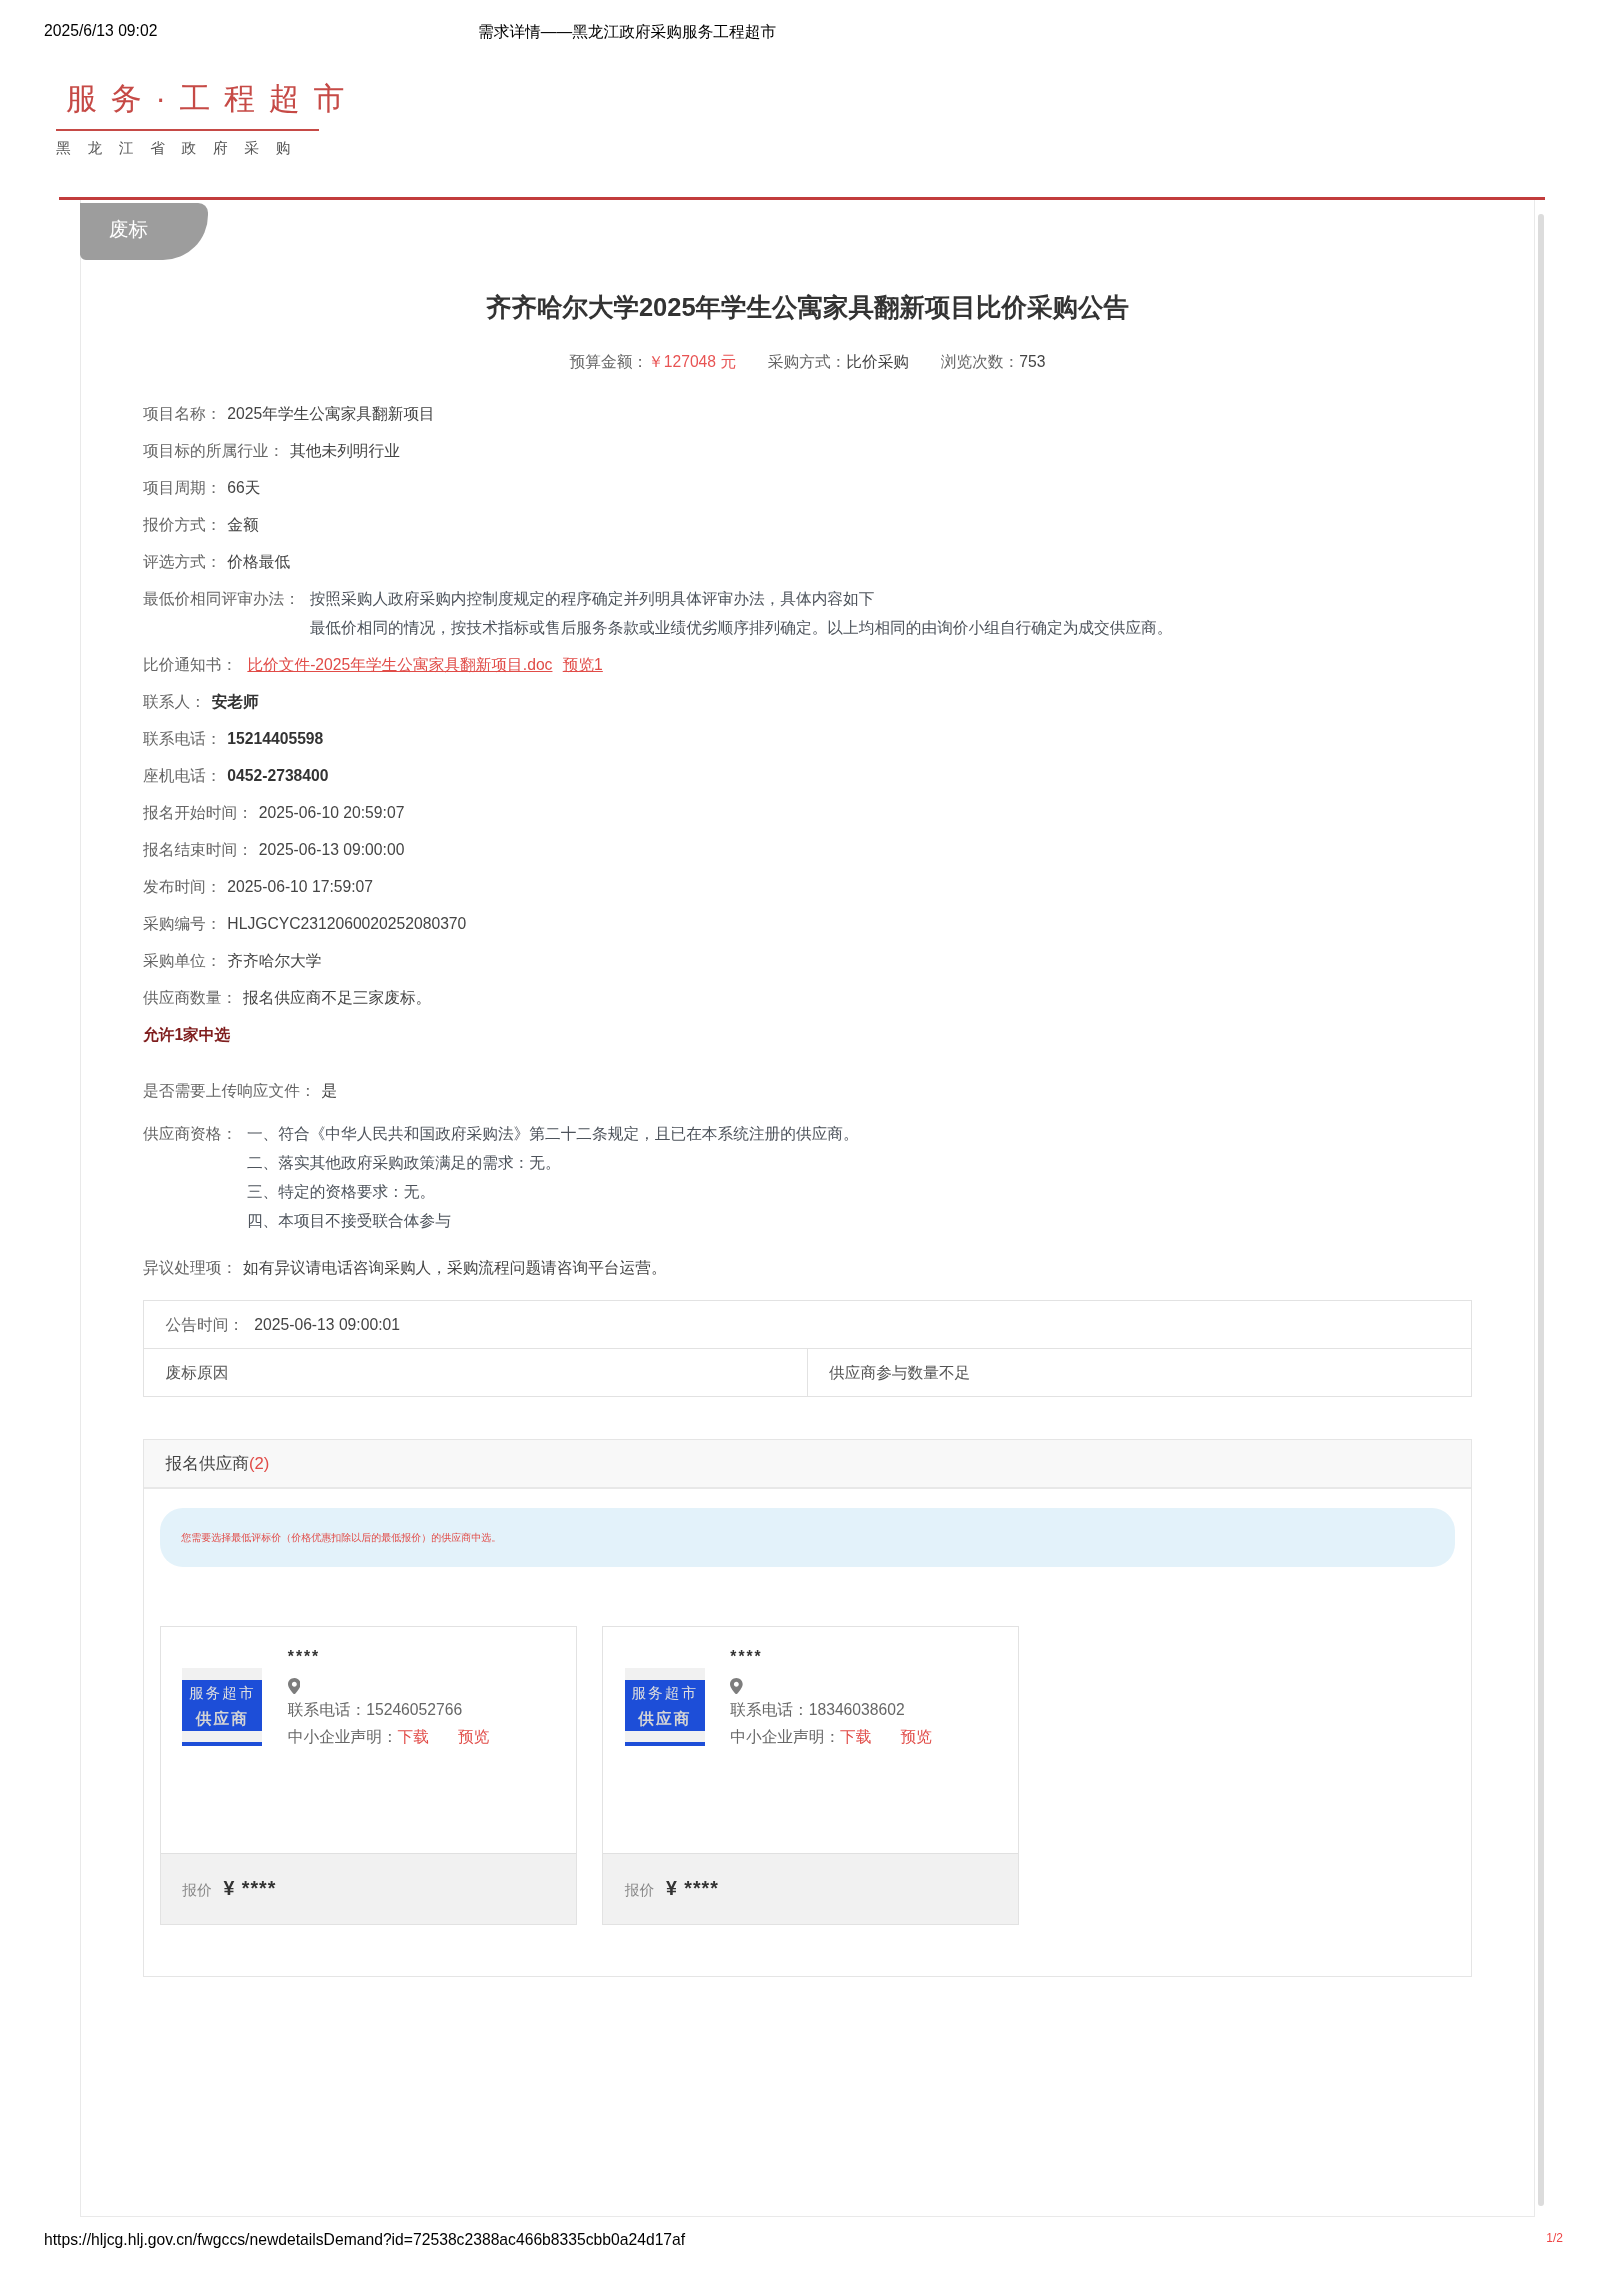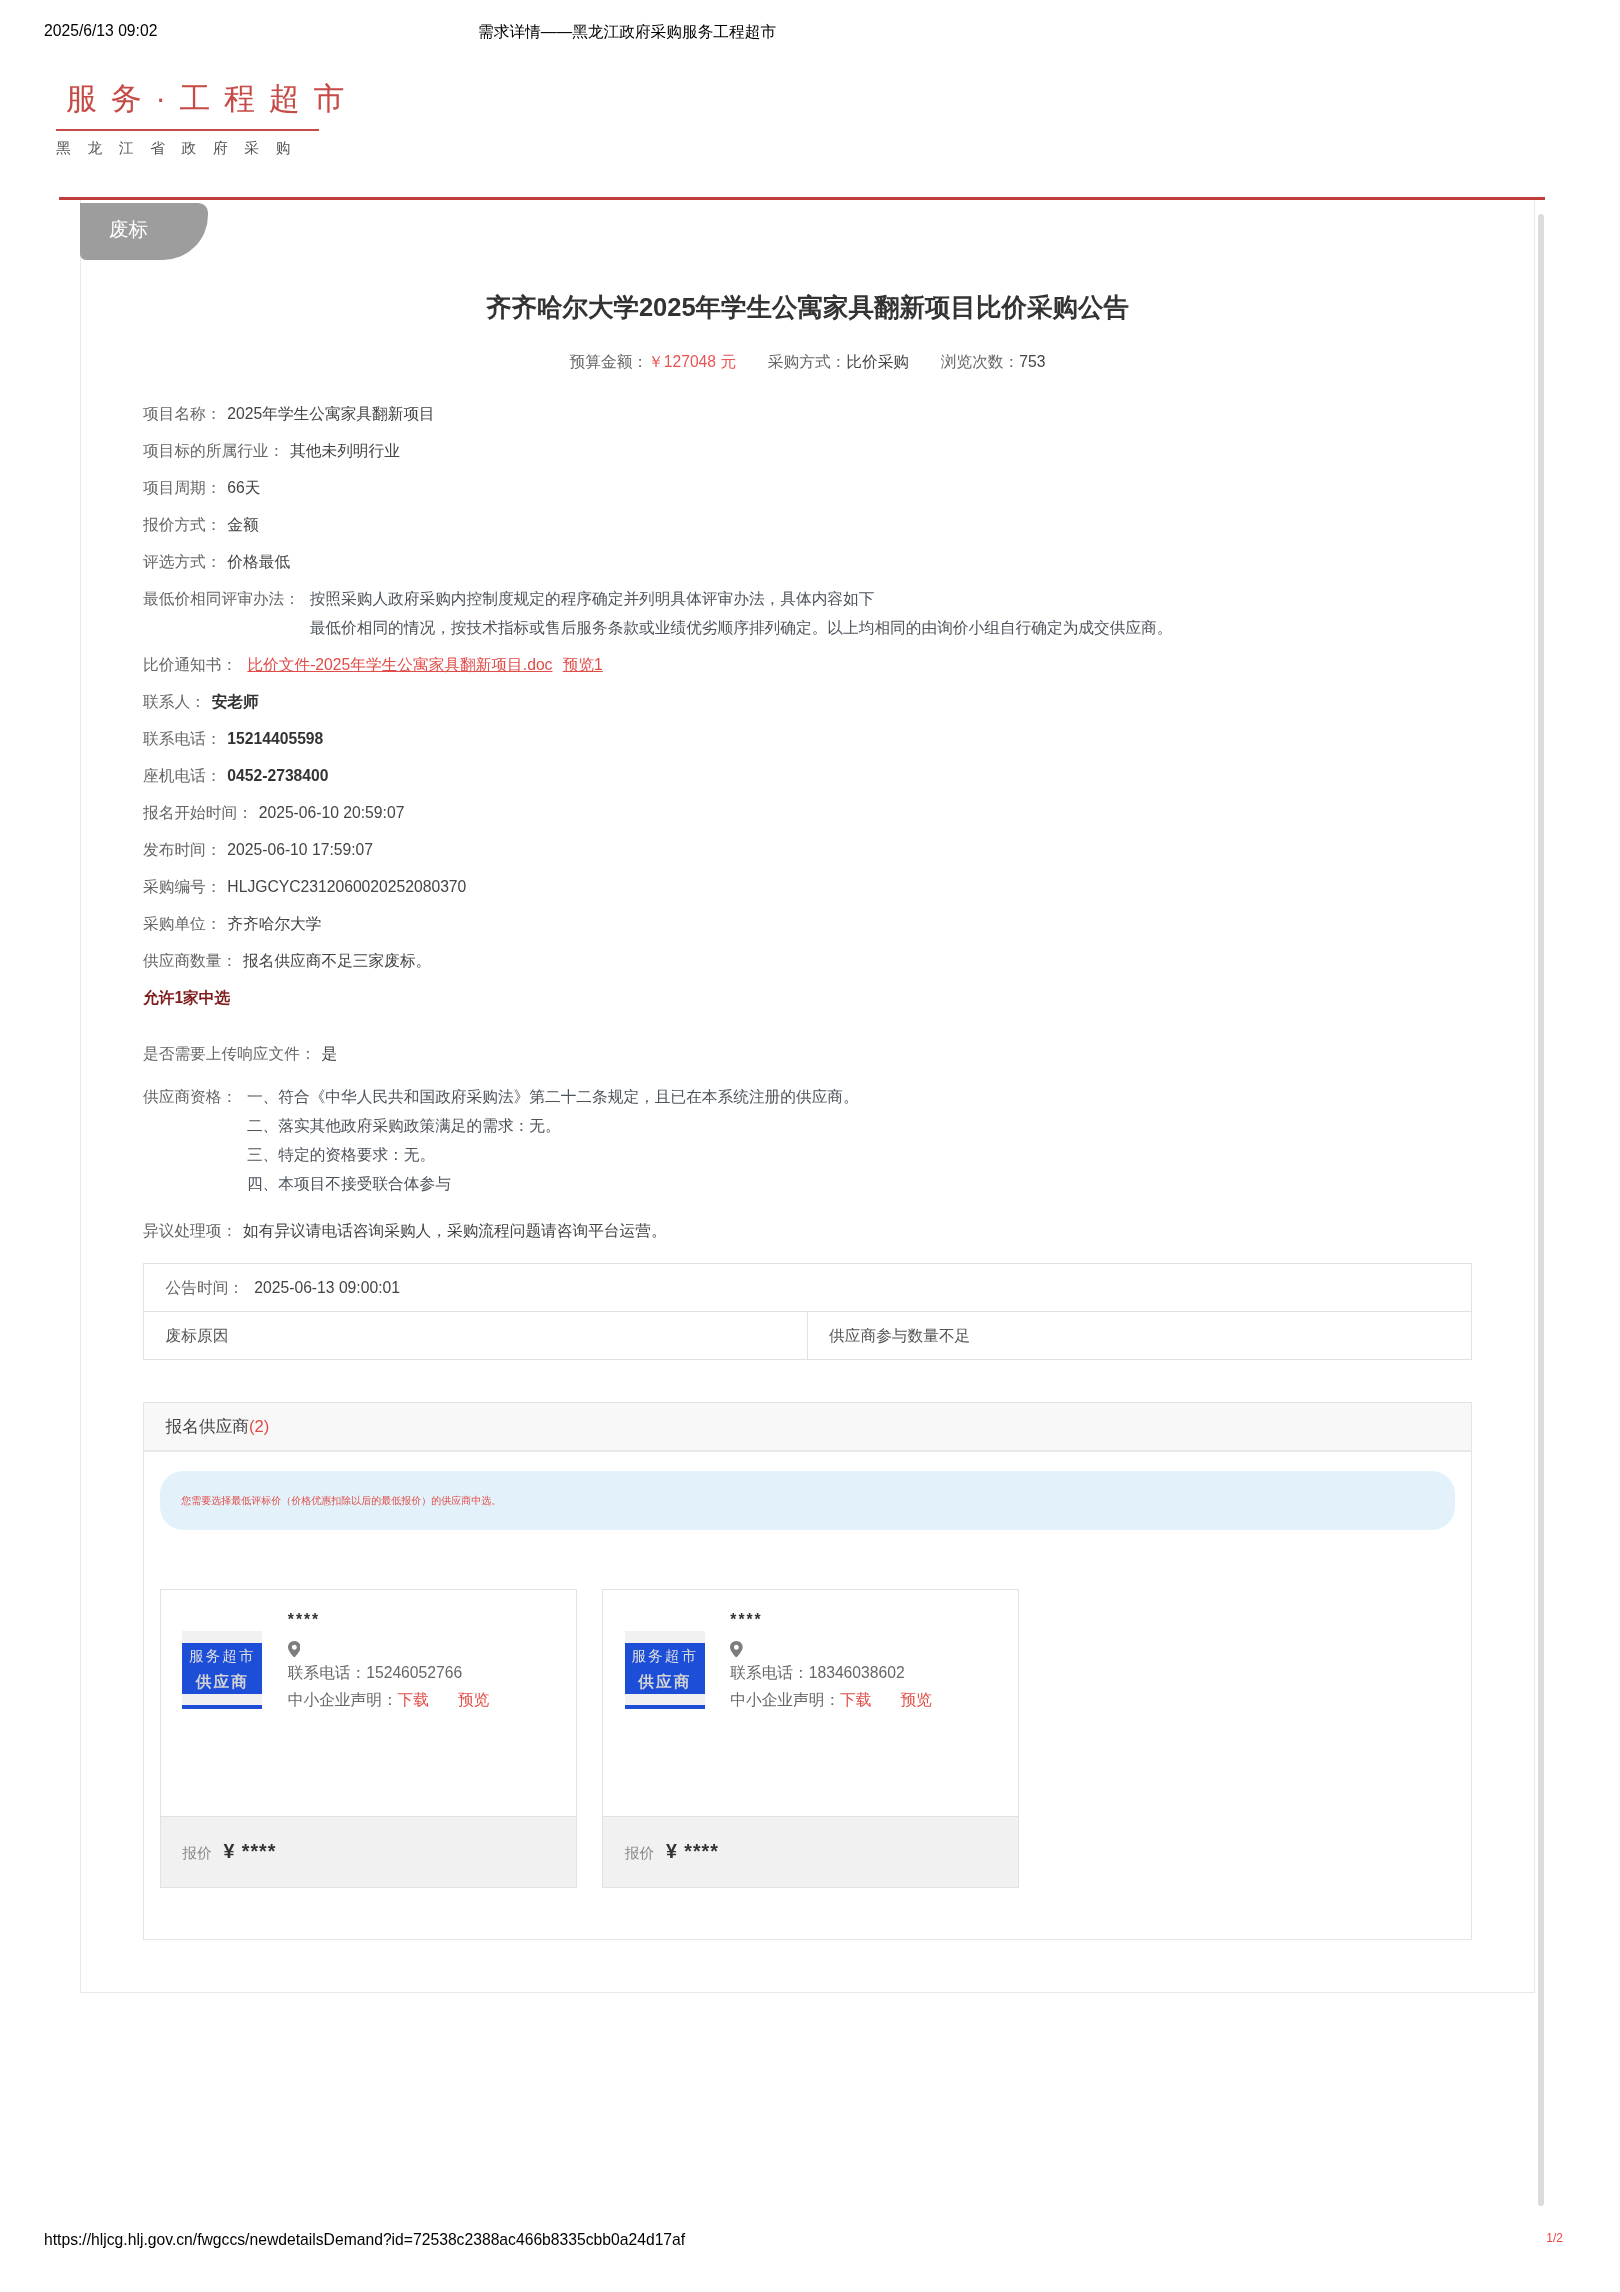--- a/index.html
+++ b/index.html
@@ -15,21 +15,21 @@
   
   .logo { position:absolute; left:56px; top:78px; display:inline-block; }
   .logo-line1 { color:#c64a46; font-size:31px; letter-spacing:13.7px; white-space:nowrap;margin-left:10px; }
   .logo-underline { height:2px; background:#c64a46; margin-top:8.8px; width:263px; }
   .logo-line2 { color:#555; font-size:14.7px; letter-spacing:16.7px; margin-top:7.8px; white-space:nowrap; }
 
   .red-rule { position:absolute; left:59px; top:197px; width:1486px; height:2.9px; background:#c23c3c; }
   .scrollbar { position:absolute; left:1538px; top:214px; width:5.9px; height:1992px; background:#dcdcdc; border-radius:2.9px; }
 
   
-  .container { position:absolute; left:80px; top:200px; width:1455px; height:1793px; background:#fff; border:1px solid #e9e9e9; border-top:none; }
+  .container { position:absolute; left:80px; top:200px; width:1455px; height:2017px; background:#fff; border:1px solid #e9e9e9; border-top:none; }
   .badge { position:absolute; left:-1px; top:2.9px; width:128px; height:57px; background:#9d9d9d; border-radius:0 9.8px 45px 5.9px; color:#fff; font-size:19.6px; line-height:53px; padding-left:29px; }
 
   .content { padding:90px 62px 0; }
   .doc-title { text-align:center; font-size:25.5px; font-weight:bold; color:#333; }
   .summary { text-align:center; margin-top:27.4px; font-size:15.7px; color:#666; }
   .summary .seg { margin:0 13.7px; }
   .summary .lbl { color:#666; }
   .summary .val { color:#444; }
   .summary .val-red { color:#e85353; }
 
@@ -123,20 +123,21 @@
       <div class="row">
         <span class="lbl">比价通知书：</span>
         <a class="link-red">比价文件-2025年学生公寓家具翻新项目.doc</a>
         <a class="link-red">预览1</a>
       </div>
 
       <div class="row"><span class="lbl">联系人：</span><span class="val b">安老师</span></div>
       <div class="row"><span class="lbl">联系电话：</span><span class="val b">15214405598</span></div>
       <div class="row"><span class="lbl">座机电话：</span><span class="val b">0452-2738400</span></div>
       <div class="row"><span class="lbl">报名开始时间：</span><span class="val">2025-06-10 20:59:07</span></div>
+      <div class="row"><span class="lbl">报名结束时间：</span><span class="val">2025-06-13 09:00:00</span></div>
       <div class="row"><span class="lbl">发布时间：</span><span class="val">2025-06-10 17:59:07</span></div>
       <div class="row"><span class="lbl">采购编号：</span><span class="val">HLJGCYC2312060020252080370</span></div>
       <div class="row"><span class="lbl">采购单位：</span><span class="val">齐齐哈尔大学</span></div>
       <div class="row"><span class="lbl">供应商数量：</span><span class="val">报名供应商不足三家废标。</span></div>
 
       <div class="note-line">允许1家中选</div>
 
       <div class="spacer-20"></div>
 
       <div class="row"><span class="lbl">是否需要上传响应文件：</span><span class="val">是</span></div>

